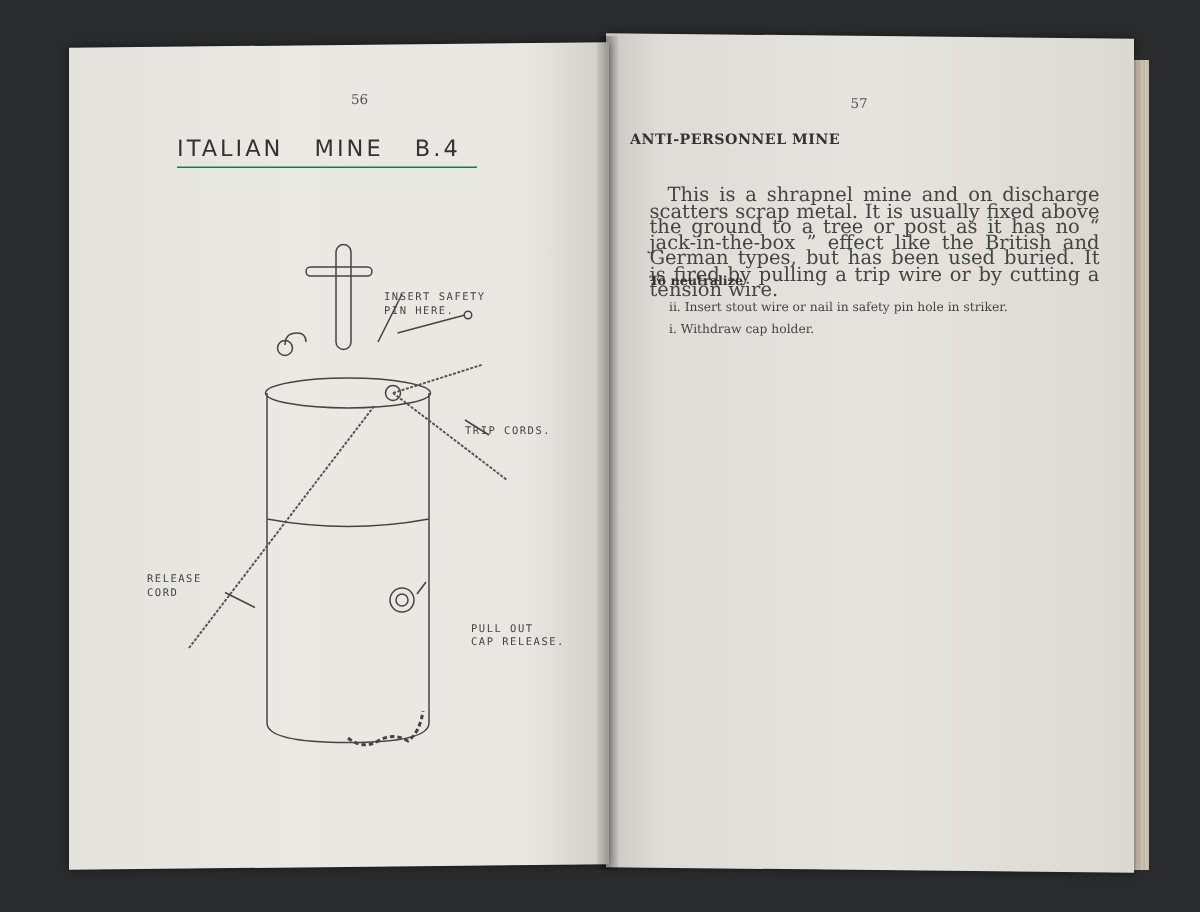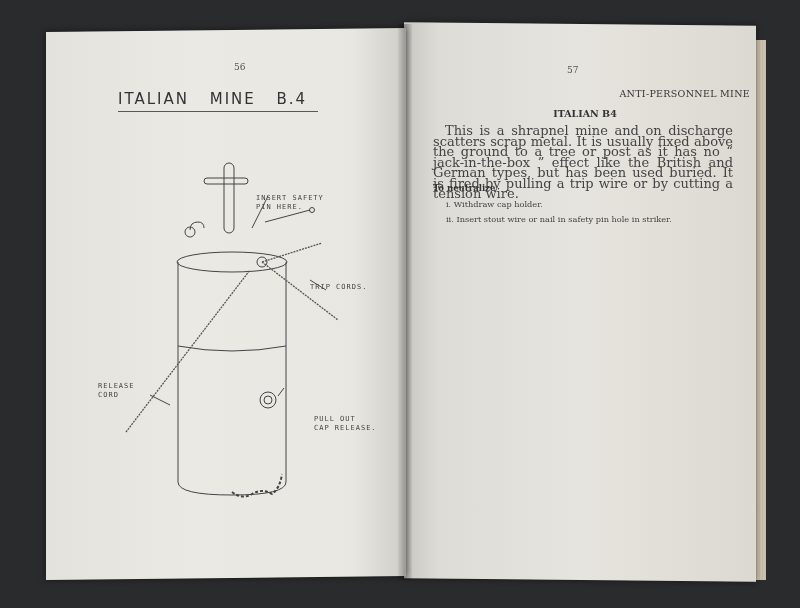--- a/index.html
+++ b/index.html
@@ -42,22 +42,22 @@
       font-size:15px; letter-spacing:2px; color:#333;
       word-spacing:14px;
       border-bottom:1px solid #15803d; padding-bottom:3px;
     }
     .diagram { position:absolute; left:90px; top:150px; width:300px; height:360px; }
     .label {
       position:absolute; font-family:"DejaVu Sans Mono", monospace;
       font-size:7px; color:#444; letter-spacing:1px; line-height:9px;
     }
     .r-head1 {
-      position:absolute; left:420px; top:88px; width:330px; text-align:right;
-      font-size:9.5px; font-weight:normal; color:#333; letter-spacing:0.3px;
+      position:absolute; left:420px; top:88px; width:330px; text-align:left;
+      font-size:9.5px; font-weight:bold; color:#333; letter-spacing:0.3px;
     }
     .r-head2 {
       position:absolute; left:420px; top:108px; width:330px; text-align:center;
       font-size:9.5px; font-weight:bold; color:#333;
     }
     .r-body {
       position:absolute; left:433px; top:126px; width:300px;
       font-size:13px; line-height:10.5px; color:#444; text-align:justify;
       text-indent:12px;
     }
@@ -128,20 +128,19 @@
     <div>RELEASE</div>
     <div>CORD</div>
   </div>
   <div class="label" style="left:314px;top:370px;margin-top:45px;">
     <div>PULL OUT</div>
     <div>CAP RELEASE.</div>
   </div>
 
   <div class="page-num" style="left:567px;top:65px;">57</div>
   <div class="r-head1">ANTI-PERSONNEL MINE</div>
-  <div class="r-head2">ITALIAN B4</div>
   <div class="r-body">This is a shrapnel mine and on discharge scatters scrap metal. It is usually fixed above the ground to a tree or post as it has no “ jack-in-the-box ” effect like the British and German types, but has been used buried. It is fired by pulling a trip wire or by cutting a tension wire.</div>
   <div class="r-sub">To neutralize</div>
   <div class="r-list">
+    <div>ii. Insert stout wire or nail in safety pin hole in striker.</div>
     <div>i. Withdraw cap holder.</div>
-    <div>ii. Insert stout wire or nail in safety pin hole in striker.</div>
   </div>
 </div>
 
 </body></html>

